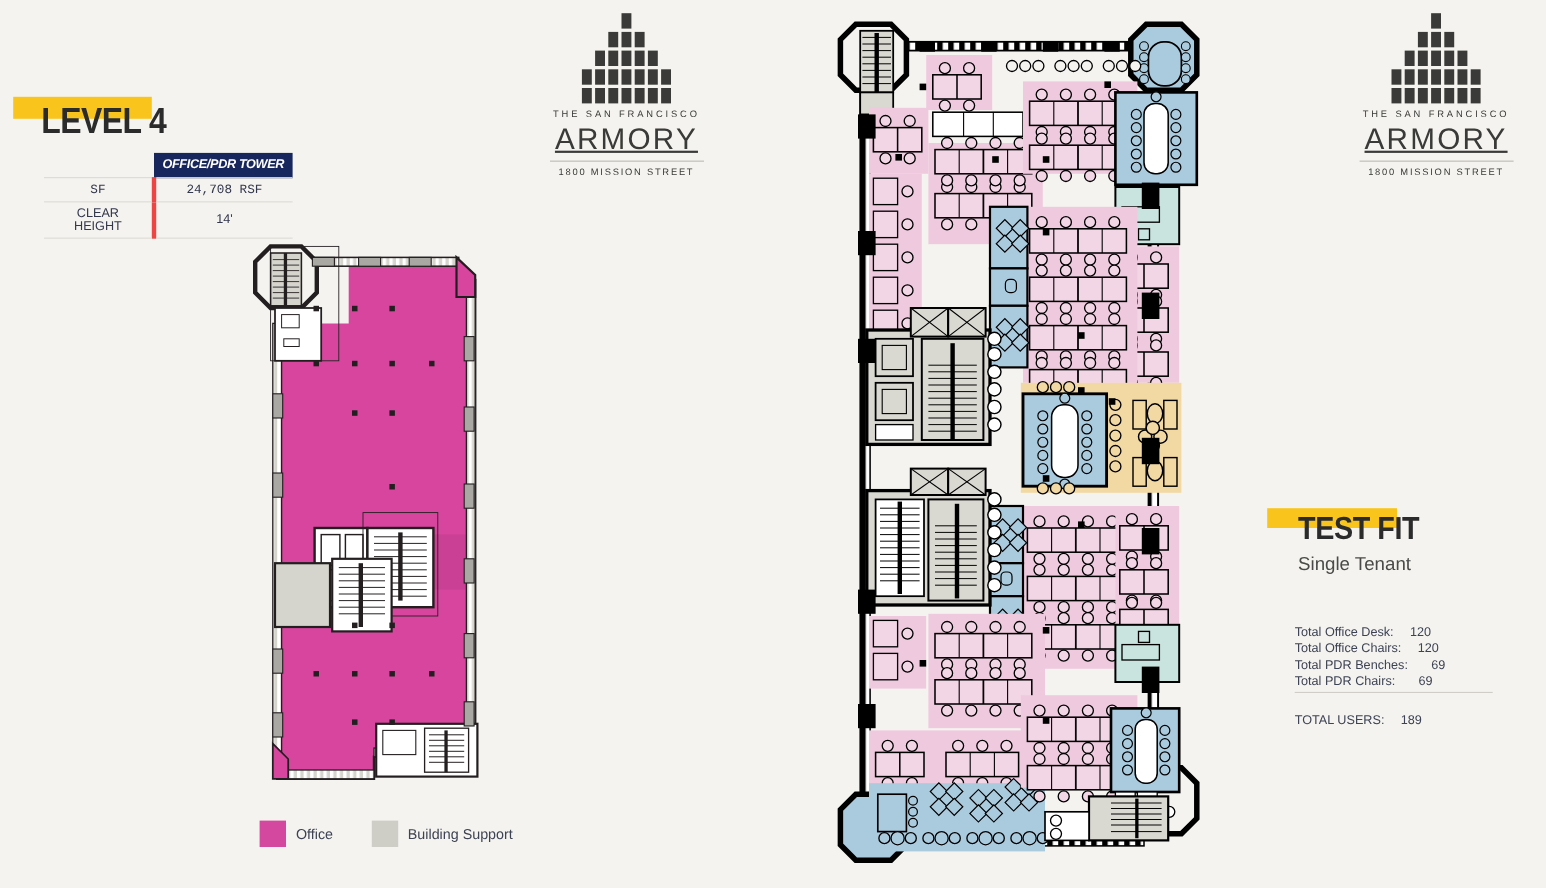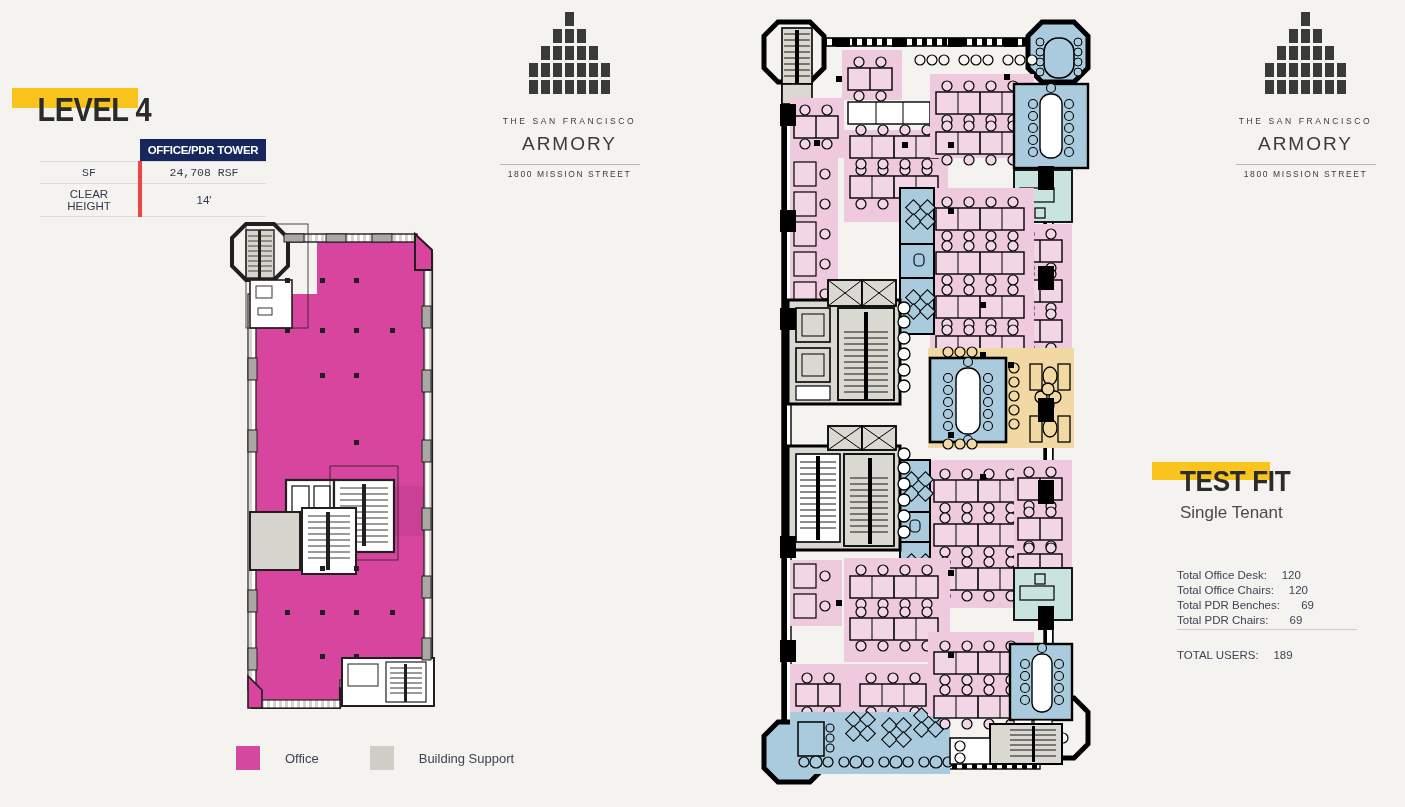--- a/index.html
+++ b/index.html
@@ -34,35 +34,35 @@
     width: 100px; text-align: center; padding: 4px 8px;
     border-bottom: 1px solid #dcdad4; background: transparent; color: #33384d;
   }
   .spec .val {
     width: 126px; text-align: center; padding: 4px 8px;
     border-bottom: 1px solid #dcdad4; border-left: 4px solid #ef4444; color: #33384d;
   }
   .spec .hdr-blank { border: 0; background: transparent; }
   .spec .hdr {
     background: #17265c; color: #ffffff; font-weight: 700; font-size: 11.5px;
-    padding: 5px 6px; text-align: center; letter-spacing: -0.3px;
+    padding: 5px 6px; text-align: center; letter-spacing: -0.3px; font-style: italic;
   }
   .spec tr.first td { border-top: 1px solid #dcdad4; font-family: Liberation Mono, monospace; }
 
   
   .logo { position: absolute; text-align: center; color: #3a3a38; }
   .logo .bars { display: flex; align-items: flex-end; justify-content: center; gap: 3px; height: 78px; }
   .logo .col { display: flex; flex-direction: column; justify-content: flex-end; gap: 3px; width: 9px; }
   .logo .col i { display: block; width: 100%; background: #3a3a38; height: 14px; }
   .logo .sub1 {
-    font-size: 8.5px; letter-spacing: 2.6px; margin-top: 22px; font-weight: 400; color: #3a3a38;
+    font-size: 8.5px; letter-spacing: 2.6px; margin-top: 4px; font-weight: 400; color: #3a3a38;
   }
   .logo .name {
-    font-size: 19px; letter-spacing: 2px; font-weight: 400; margin-top: 3px;
-    color: #3a3a38; line-height: 30px;
+    font-size: 27px; letter-spacing: 2px; font-weight: 400; margin-top: 3px;
+    color: #3a3a38; line-height: 30px; text-decoration: underline;
   }
   .logo .sub2 { font-size: 8.5px; letter-spacing: 1.6px; margin-top: 1px; color: #3a3a38; }
   .logo .rule { height: 1px; background: #bbb9b2; margin: 5px auto 4px; width: 140px; }
 
   
   .tf-wrap { position: absolute; left: 1152px; top: 462px; width: 250px; }
   .tf-hl { position: absolute; left: 0; top: 0; width: 118px; height: 18px; background: #f9c51d; }
   .tf-title {
     position: relative; top: 3px; left: 28px; margin: 0;
     font-family: "Liberation Sans Narrow", "Liberation Sans", sans-serif;
@@ -71,21 +71,21 @@
   }
   .tf-sub {
     position: relative; left: 28px; top: 8px; font-size: 17px; color: #4a4a48; font-weight: 400;
   }
   .stats { position: absolute; left: 25px; top: 105px; width: 180px; font-size: 11.5px; color: #3d4354; }
   .stats .row { display: flex; padding: 1.5px 0; }
   .stats .row.total { border-top: 1px solid #cfcdc6; padding-top: 19px; margin-top: 2px; }
   .stats .v { min-width: 34px; text-align: right; }
 
   
-  .legend { position: absolute; left: 236px; top: 746px; display: flex; align-items: center; gap: 25px; }
+  .legend { position: absolute; left: 236px; top: 746px; display: flex; align-items: center; gap: 9px; }
   .legend .sw { width: 24px; height: 24px; display: inline-block; }
   .legend .txt { font-size: 13px; color: #3d4354; margin-right: 26px; }
 
   
   .plan { position: absolute; }
   .plan svg { display: block; }
 </style>
 </head>
 <body>
 

